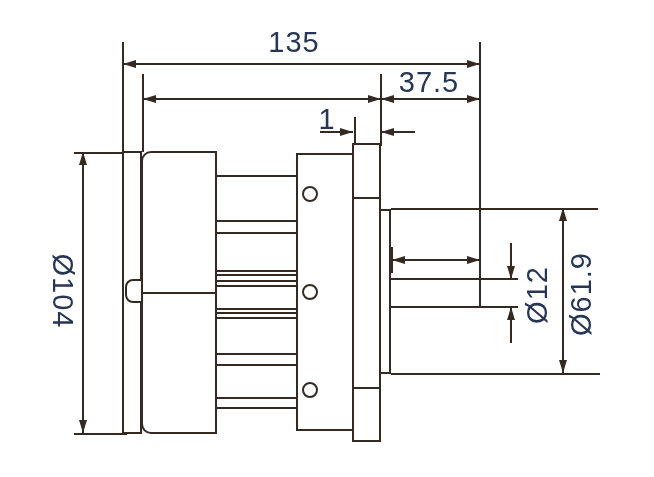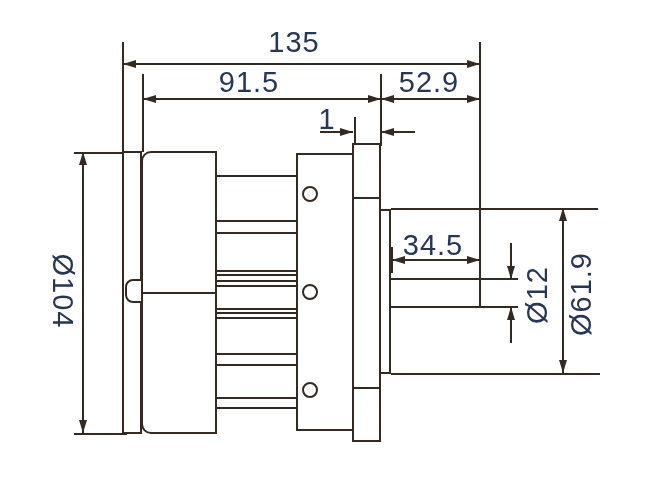--- a/index.html
+++ b/index.html
@@ -132,21 +132,19 @@
   <div class="circle" style="left:302px;top:382px;"></div>
 
   <div class="part" style="left:352px;top:143px;width:29px;height:299px;"></div>
   <div class="hline" style="left:352px;top:197px;width:29px;"></div>
   <div class="hline" style="left:352px;top:387px;width:29px;"></div>
 
   <div class="part" style="left:379px;top:209px;width:12px;height:165px;"></div>
   <div class="part" style="left:389px;top:278px;width:92px;height:30px;"></div>
 
   <div class="dim-label" style="left:294px;top:42px;">135</div>
-  <div class="dim-label" style="left:249px;top:82px;">91.5</div>
-  <div class="dim-label" style="left:429px;top:82px;">52.9</div>
+  <div class="dim-label" style="left:429px;top:82px;">37.5</div>
   <div class="dim-label" style="left:327px;top:119px;">1</div>
-  <div class="dim-label" style="left:433px;top:245px;">34.5</div>
   <div class="dim-label rot-cw" style="left:62px;top:291px;">Ø104</div>
   <div class="dim-label rot-ccw" style="left:537px;top:295px;">Ø12</div>
   <div class="dim-label rot-ccw" style="left:581px;top:294px;">Ø61.9</div>
 
 </div>
 
 </body></html>

